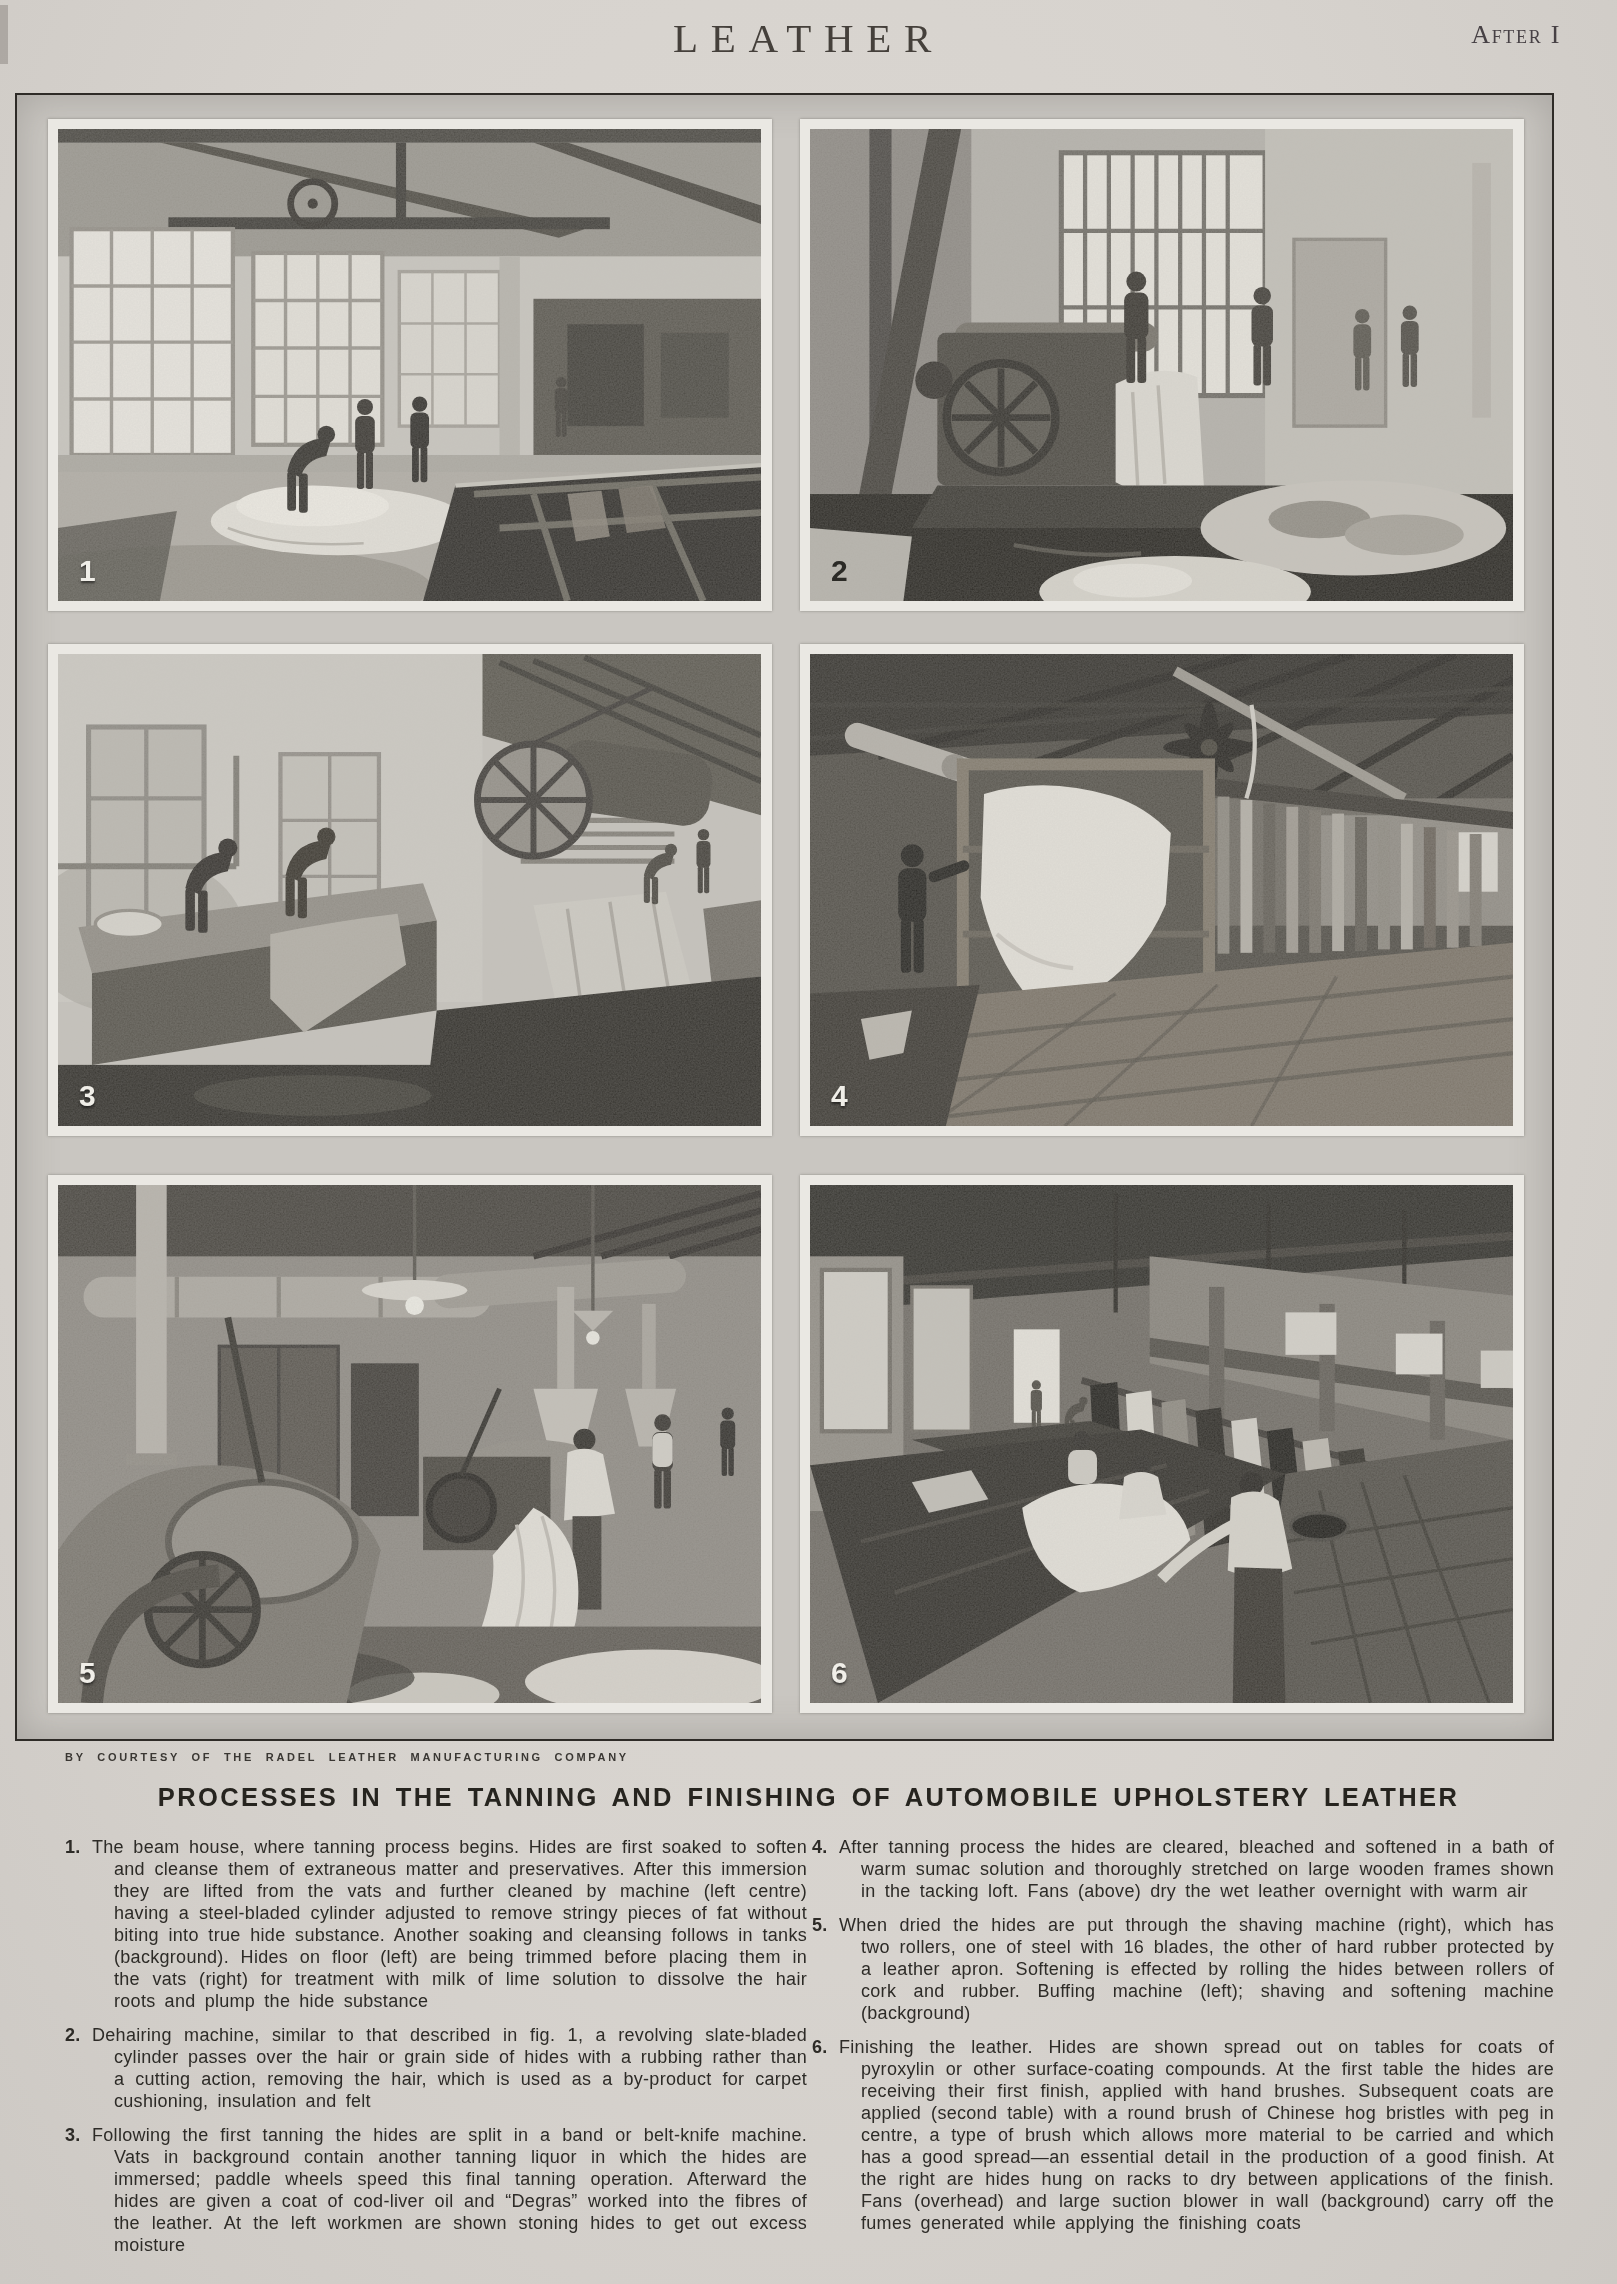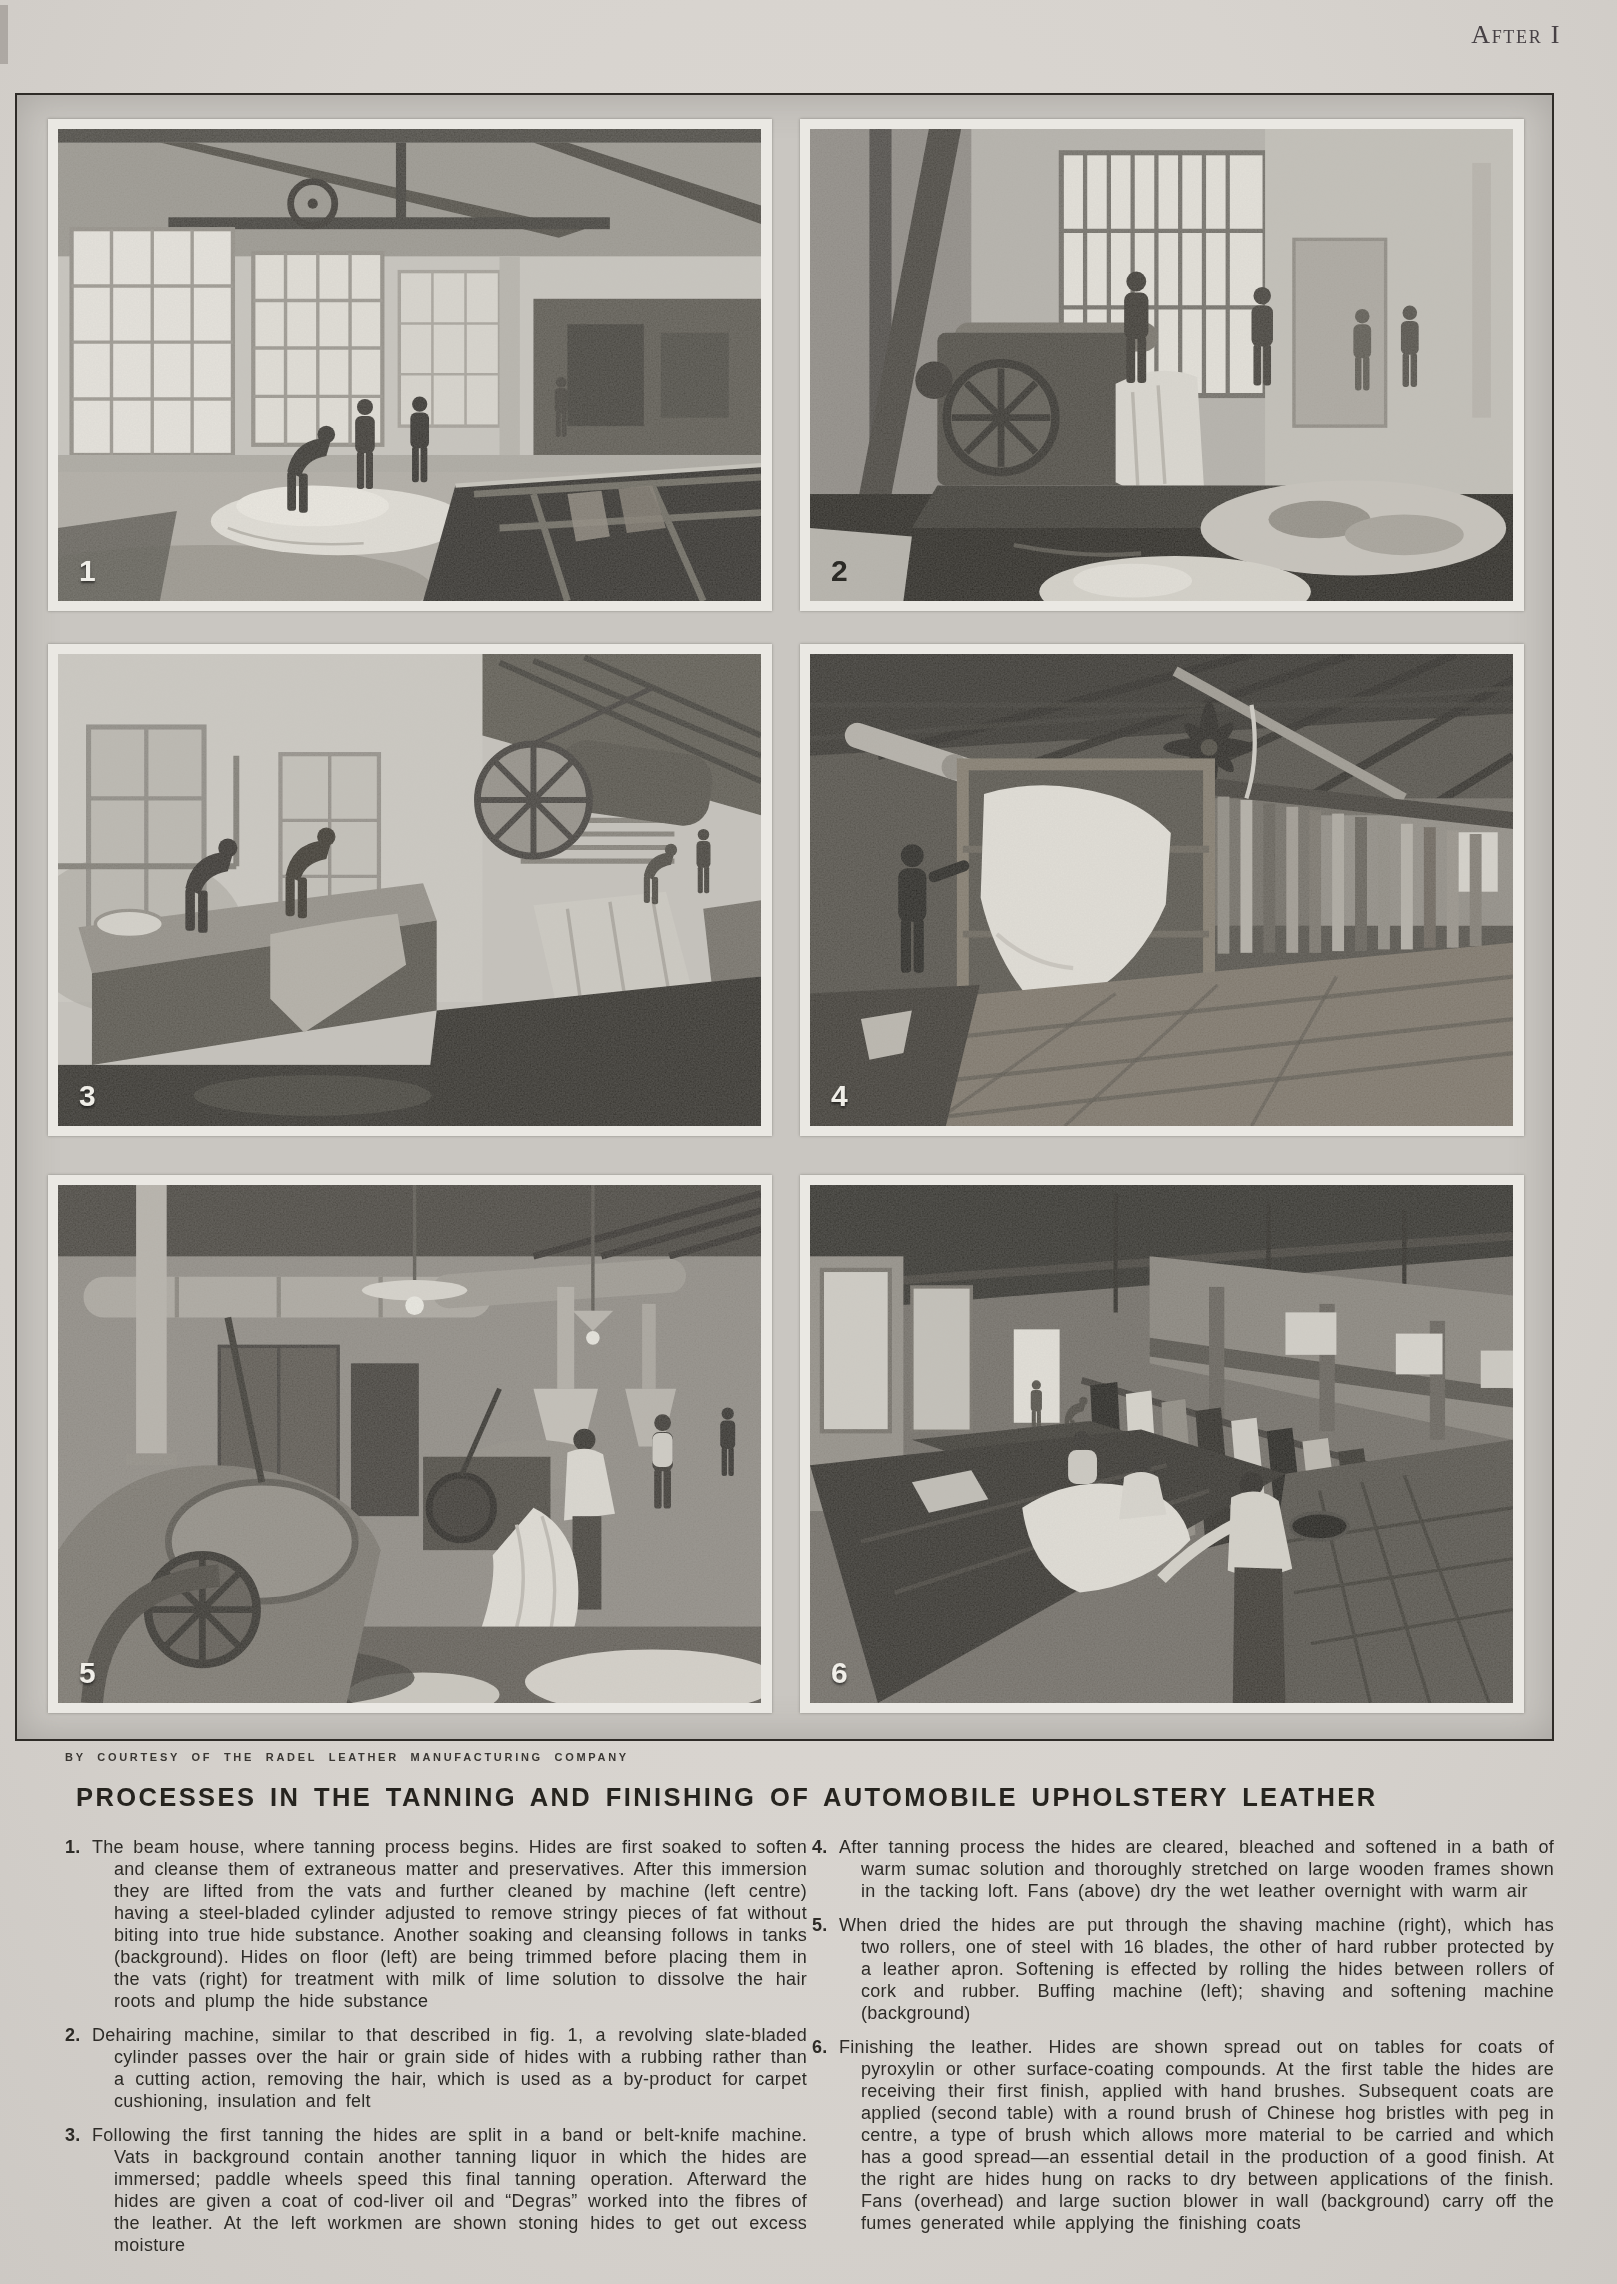--- a/index.html
+++ b/index.html
@@ -39,21 +39,21 @@
     position:absolute;left:20.4px;bottom:13.6px;z-index:3;
     font-size:30px;font-weight:700;color:#f0eee8;
     text-shadow:0 1.7px 2.5px rgba(0,0,0,.55);
   }
   .fig-num.dark{color:#2b2a26;text-shadow:none;}
   .credit{
     position:absolute;left:65px;top:1751px;
     font-size:11px;font-weight:700;letter-spacing:2.7px;word-spacing:6px;color:#3a3733;
   }
   .caption-heading{
-    position:absolute;top:1783px;left:76px;width:1465px;
+    position:absolute;top:1783px;left:76px;width:1465px;text-align:center;
     font-size:25.5px;font-weight:700;letter-spacing:2.4px;word-spacing:4.2px;color:#26241f;
   }
   .cap-col{
     position:absolute;top:1827px;width:742px;
     font-size:18px;line-height:22px;text-align:justify;
     letter-spacing:0.3px;word-spacing:3.8px;color:#2d2b27;
   }
   .col-left{left:65px;} .col-right{left:812px;}
   .cap{padding-left:49px;text-indent:-49px;margin:9px 0 12px 0;}
   .cap .num{display:inline-block;width:27px;text-indent:0;font-weight:700;}
@@ -78,20 +78,21 @@
         <path d="M0,64 Q6,34 34,30 L44,34 L40,48 Q18,52 14,70 Z"></path>
         <rect x="0" y="64" width="9" height="40" rx="3"></rect>
         <rect x="12" y="66" width="9" height="40" rx="3"></rect>
       </g>
   </defs>
 </svg>
 
 <div class="page">
   <div class="scan-smudge"></div>
 
+  <div class="page-title">LEATHER</div>
   <div class="plate-label">After I</div>
 
   <div class="plate">
 
     <div class="photo r12 p-c1 p-r1">
       <div class="ph-inner">
         <svg viewBox="0 0 828 556" preserveAspectRatio="none">
           <rect width="828" height="556" fill="#c7c4bd"></rect>
           <rect width="828" height="150" fill="#96938b"></rect>
           <rect width="828" height="16" fill="#44423c"></rect>

